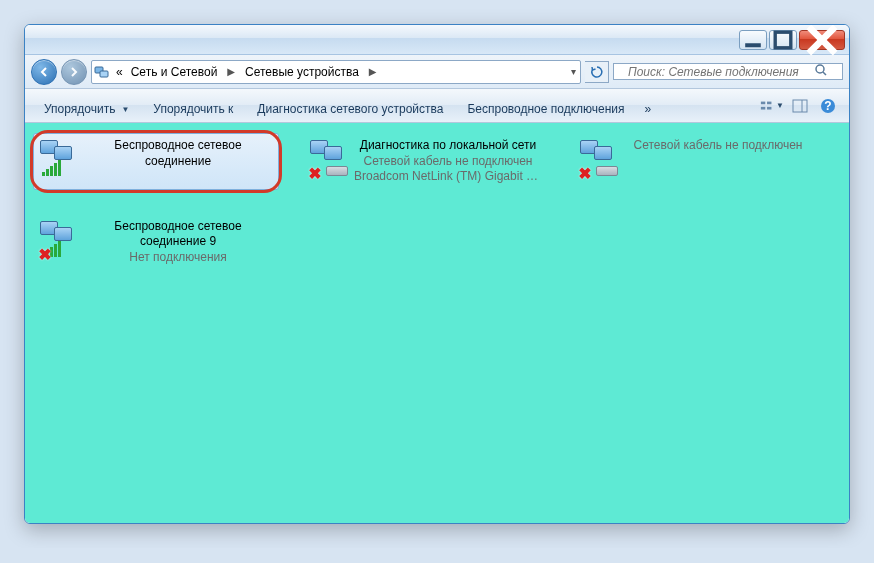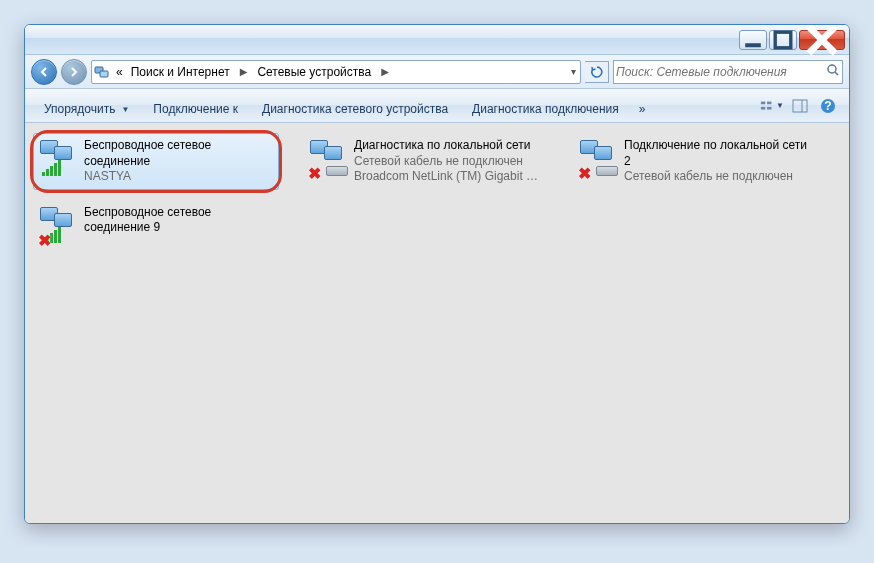--- a/index.html
+++ b/index.html
@@ -56,23 +56,23 @@
   }
   .loc-icon { width: 16px; height: 16px; display: flex; align-items: center; justify-content: center; }
   .crumb { color: #000; padding: 0 2px; }
   .chev { color: #555; font-size: 10px; padding: 0 4px; }
   .refresh-sq {
     width: 24px; height: 22px; border: 1px solid #8ca8c6;
     border-left: none; background: #e8f0f8;
     display: flex; align-items: center; justify-content: center;
   }
   .search-box {
-    width: 230px; height: 24px; background: #fff;
+    width: 230px; height: 17px; background: #fff;
     border: 1px solid #8ca8c6; border-radius: 0;
-    display: flex; align-items: center; padding: 0 2px;
+    display: flex; align-items: center; padding: 0 14px;
   }
   .search-input {
     flex: 1; border: none; outline: none; font-style: italic; color: #888;
     font-size: 12px; background: transparent;
   }
   .toolbar {
     height: 34px;
     background: linear-gradient(to bottom, #f4f8fc 0%, #e2ecf6 49%, #d5e3f1 50%, #e8f1f9 100%);
     border-bottom: 1px solid #b3c7dd;
     display: flex; align-items: center; padding: 0 8px; gap: 2px;
@@ -83,22 +83,22 @@
     cursor: default;
     margin-top: 7px;
   }
   .tb-arrow { font-size: 8px; color: #2a4c6e; margin-left: 2px; }
   .tb-spacer { flex: 1; }
   .tb-icon {
     width: 26px; height: 24px; display: flex; align-items: center; justify-content: center;
     border: 1px solid transparent; border-radius: 2px;
   }
   .content {
-    min-height: 400px; background: #e5e5e5; padding: 10px 8px;
-    display: flex; flex-wrap: wrap; align-content: flex-start; gap: 10px 24px;
+    min-height: 400px; background: #5eead4; padding: 10px 8px;
+    display: flex; flex-wrap: wrap; align-content: flex-start; gap: 24px 24px; text-align: center;
   }
   .conn-item {
     width: 246px; display: flex; align-items: flex-start;
     padding: 4px 6px; border: 1px solid transparent; border-radius: 3px;
     position: relative;
   }
   .conn-item.selected {
     background: linear-gradient(to bottom, #e6f1fb, #cfe5f8);
     border-color: #7fb0dd;
   }
@@ -178,21 +178,21 @@
         </svg>
     </div>
     <div class="location">
       <span class="loc-icon">
         <svg width="16" height="16" viewBox="0 0 16 16">
           <rect x="1" y="3" width="8" height="6" rx="1" fill="#7cb6e6" stroke="#3a6a98"></rect>
           <rect x="6" y="7" width="8" height="6" rx="1" fill="#a9d3f5" stroke="#3a6a98"></rect>
         </svg>
       </span>
       <span class="crumb">«</span>
-      <span class="crumb">Поиск и Интернет</span>
+      <span class="crumb">Сеть и Сетевой</span>
       <span class="chev">▶</span>
       <span class="crumb">Сетевые устройства</span>
       <span class="chev">▶</span>
       <span style="flex:1"></span>
       <span class="chev" style="padding-right:2px">▾</span>
     </div>
     <div class="refresh-sq">
       <svg width="14" height="14" viewBox="0 0 14 14">
           <path d="M7 2 A5 5 0 1 1 2.5 4.5" fill="none" stroke="#2a6fb3" stroke-width="1.5"></path>
           <path d="M2 2 L2.5 5 L5.5 4" fill="none" stroke="#2a6fb3" stroke-width="1.5"></path>
@@ -208,27 +208,27 @@
       </span>
     </div>
   </div>
 
   <div class="toolbar">
     <div class="tb-btn">
       <span>Упорядочить</span>
       <span class="tb-arrow">▼</span>
     </div>
     <div class="tb-btn">
-      <span>Подключение к</span>
+      <span>Упорядочить к</span>
     </div>
     <div class="tb-btn">
       <span>Диагностика сетевого устройства</span>
     </div>
     <div class="tb-btn">
-      <span>Диагностика подключения</span>
+      <span>Беспроводное подключения</span>
     </div>
     <div class="tb-btn" style="padding:4px 6px">»</div>
     <div class="tb-spacer"></div>
     <div class="tb-icon">
       <svg width="16" height="14" viewBox="0 0 16 14">
         <rect x="1" y="2" width="5" height="3" fill="#6a8aac"></rect>
           <rect x="1" y="8" width="5" height="3" fill="#6a8aac"></rect>
         <rect x="8" y="2" width="5" height="3" fill="#6a8aac"></rect>
           <rect x="8" y="8" width="5" height="3" fill="#6a8aac"></rect>
       </svg>
@@ -259,21 +259,20 @@
           <div class="signal">
             <div class="bar b1"></div>
             <div class="bar b2"></div>
             <div class="bar b3"></div>
             <div class="bar b4"></div>
             <div class="bar b5"></div>
           </div>
         </div>
         <div class="conn-text">
           <div class="conn-title">Беспроводное сетевое соединение</div>
-          <div class="conn-status">NASTYA</div>
         </div>
       </div>
       <div class="conn-item">
         <div class="conn-icon">
           <div class="monitors">
             <div class="mon mon1"></div>
             <div class="mon mon2"></div>
           </div>
           <div class="nic"></div>
           <div class="redx">✖</div>
@@ -287,38 +286,38 @@
       <div class="conn-item">
         <div class="conn-icon">
           <div class="monitors">
             <div class="mon mon1"></div>
             <div class="mon mon2"></div>
           </div>
           <div class="nic"></div>
           <div class="redx">✖</div>
         </div>
         <div class="conn-text">
-          <div class="conn-title">Подключение по локальной сети 2</div>
           <div class="conn-status">Сетевой кабель не подключен</div>
         </div>
       </div>
       <div class="conn-item">
         <div class="conn-icon">
           <div class="monitors">
             <div class="mon mon1"></div>
             <div class="mon mon2"></div>
           </div>
           <div class="signal">
             <div class="bar b1"></div>
             <div class="bar b2"></div>
             <div class="bar b3"></div>
             <div class="bar b4"></div>
             <div class="bar b5"></div>
           </div>
           <div class="redx">✖</div>
         </div>
         <div class="conn-text">
           <div class="conn-title">Беспроводное сетевое соединение 9</div>
+          <div class="conn-status">Нет подключения</div>
         </div>
       </div>
     </div>
 
 </div>
 
 </body></html>

